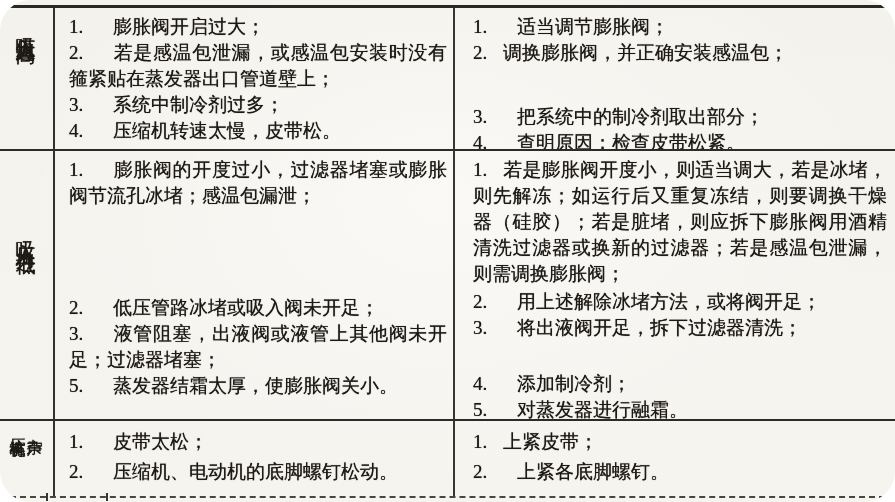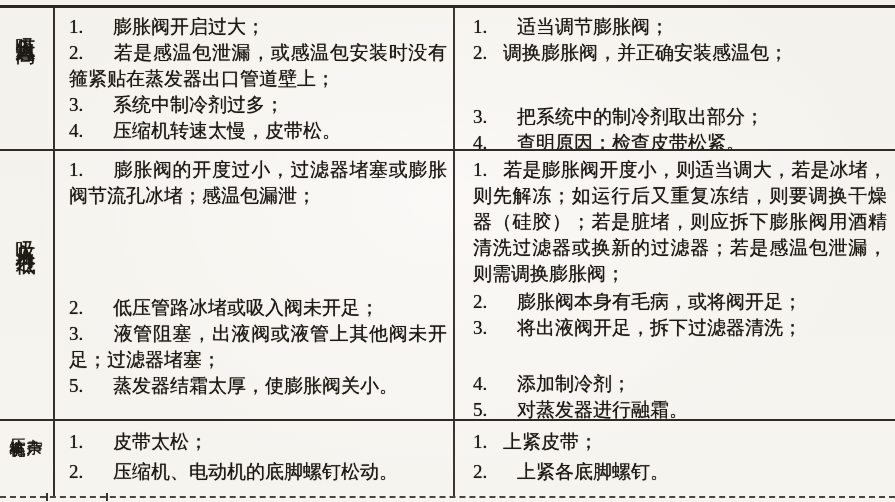--- a/index.html
+++ b/index.html
@@ -5,20 +5,21 @@
   html,body { margin:0; padding:0; }
   .page {
     position:relative;
     width:895px; height:502px;
     background:#f5f3ee;
     background-image: radial-gradient(ellipse at 50% 40%, rgba(255,255,255,.5), rgba(0,0,0,0) 70%),
                       linear-gradient(180deg, #f4f2ec, #f6f4ef);
     color:#1d1a15;
     font-family:"Liberation Serif","DejaVu Serif",serif;
     overflow:hidden;
+    border-radius:31px;
   }
   .table {
     position:absolute; top:5px; left:0;
     width:895px;
     display:grid;
     grid-template-columns:55px 400px 440px;
     grid-template-rows:143px 270px 75px;
     border-top:3px solid #2b2822;
     border-bottom:2px dashed #4a463e;
   }
@@ -84,21 +85,21 @@
       <div class="vlabel v1">吸入压力过低</div>
     </div>
     <div class="cell causes-cell sep-b">
       <p class="item"><span class="num">1.</span><span class="txt">膨胀阀的开度过小，过滤器堵塞或膨胀阀节流孔冰堵；感温包漏泄；</span></p>
       <p class="item mt86"><span class="num">2.</span><span class="txt">低压管路冰堵或吸入阀未开足；</span></p>
       <p class="item"><span class="num">3.</span><span class="txt">液管阻塞，出液阀或液管上其他阀未开足；过滤器堵塞；</span></p>
       <p class="item"><span class="num">5.</span><span class="txt">蒸发器结霜太厚，使膨胀阀关小。</span></p>
     </div>
     <div class="cell remedies-cell sep-b">
       <p class="item tight"><span class="num">1.</span><span class="txt">若是膨胀阀开度小，则适当调大，若是冰堵，则先解冻；如运行后又重复冻结，则要调换干燥器（硅胶）；若是脏堵，则应拆下膨胀阀用酒精清洗过滤器或换新的过滤器；若是感温包泄漏，则需调换膨胀阀；</span></p>
-      <p class="item mt2"><span class="num">2.</span><span class="txt">膨胀阀本身有毛病，或将阀开足；</span></p>
+      <p class="item mt2"><span class="num">2.</span><span class="txt">用上述解除冰堵方法，或将阀开足；</span></p>
       <p class="item"><span class="num">3.</span><span class="txt">将出液阀开足，拆下过滤器清洗；</span></p>
       <p class="item mt30"><span class="num">4.</span><span class="txt">添加制冷剂；</span></p>
       <p class="item"><span class="num">5.</span><span class="txt">对蒸发器进行融霜。</span></p>
     </div>
 
     <div class="cell label-cell">
       <div class="vlabel v2">压缩机有
 杂声</div>
     </div>
     <div class="cell causes-cell r2c">

